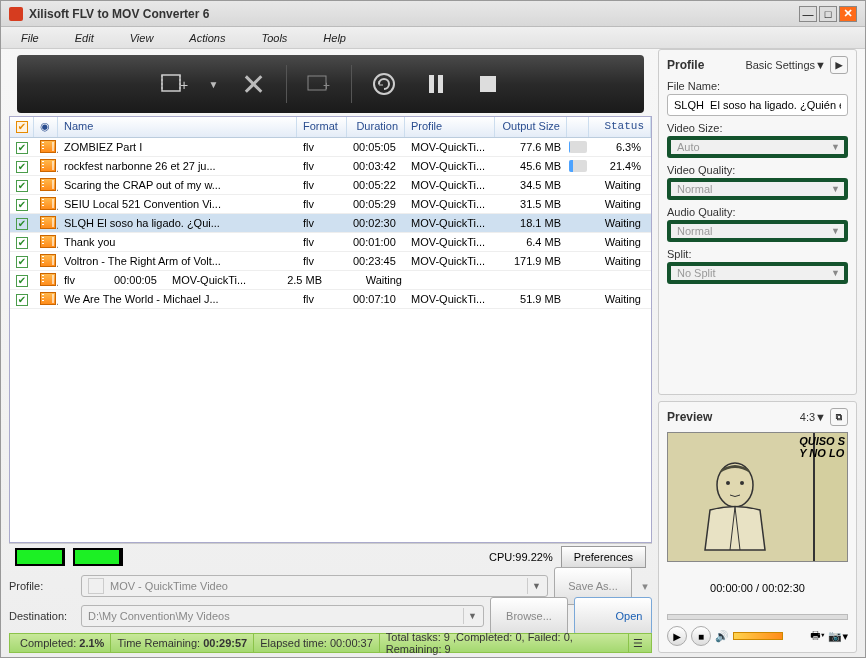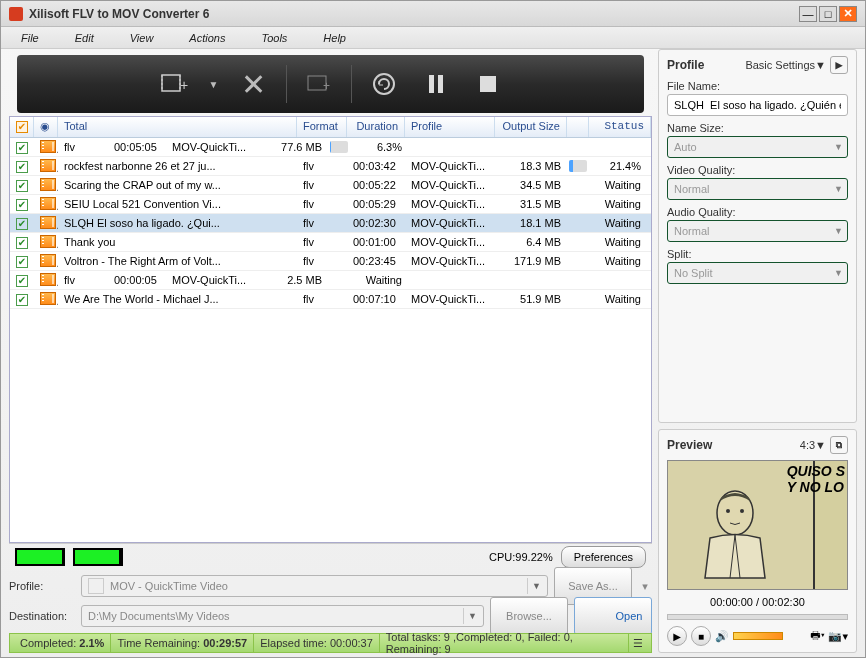--- a/index.html
+++ b/index.html
@@ -46,45 +46,45 @@
 .chkbox { width: 12px; height: 12px; border: 1px solid #4a9c4a; display: inline-flex; align-items: center; justify-content: center; color: #2a8c2a; font-size: 10px; line-height: 1; }
 .chkbox.master { border-color: #e68a00; color: #e68a00; background: #fff3e0; }
 .ficon { width: 16px; height: 13px; background: linear-gradient(#ffb84d,#ff8c1a); border: 1px solid #cc6600; display: inline-block; position: relative; }
 .ficon:after { content: ''; position: absolute; top: 1px; bottom: 1px; left: 1px; width: 2px; background: repeating-linear-gradient(#fff 0 1px, transparent 1px 3px); box-shadow: 10px 0 0 0 rgba(255,255,255,.6); }
 .pbar { height: 12px; background: #ddd; border-radius: 2px; overflow: hidden; }
 .pbar span { display: block; height: 100%; background: #4da3ff; }
 .cpurow { height: 26px; display: flex; align-items: center; padding: 3px 6px; gap: 8px; border-top: 1px solid #ccc; }
 .cpuseg { width: 50px; height: 18px; background: #000; position: relative; }
 .cpuseg span { position: absolute; top: 2px; bottom: 2px; left: 2px; background: #1cf024; }
 .cpurow .spacer { flex: 1; }
-.prefbtn { padding: 4px 12px; border: 1px solid #999; border-radius: 8px; background: linear-gradient(#fff,#ddd); cursor: pointer; font-size: 11px; }
+.prefbtn { padding: 4px 12px; border: 1px solid #999; border-radius: 0; background: linear-gradient(#fff,#ddd); cursor: pointer; font-size: 11px; }
 .formrow { display: flex; align-items: center; height: 26px; gap: 6px; margin-top: 4px; font-size: 11px; }
 .formrow label { width: 66px; color: #333; }
 .combo { flex: 1; height: 22px; border: 1px solid #b5b5b5; border-radius: 3px; background: #f0f0f0; display: flex; align-items: center; padding: 0 6px; color: #888; font-size: 11px; position: relative; }
 .combo .dd { position: absolute; right: 2px; top: 2px; bottom: 2px; width: 18px; border-left: 1px solid #ccc; display: flex; align-items: center; justify-content: center; font-size: 9px; color: #666; }
 .smbtn { width: 78px; height: 38px; border: 1px solid #aaa; border-radius: 3px; background: linear-gradient(#fff,#e0e0e0); font-size: 11px; color: #888; cursor: pointer; }
 .smbtn.active { color: #1a5fb4; border-color: #7aa8d8; padding-left: 32px; }
 .statusbar { height: 20px; background: linear-gradient(#c8e89a,#a4d870); display: flex; align-items: center; padding: 0 4px; font-size: 11px; color: #333; border: 1px solid #8bc34a; margin-top: 4px; }
 .statusbar .cell { padding: 0 6px; border-right: 1px solid #8bc34a; height: 100%; display: flex; align-items: center; }
 .rightpane { width: 199px; display: flex; flex-direction: column; gap: 6px; }
 .panel { border: 1px solid #ccc; border-radius: 3px; background: #f7f7f7; padding: 6px 8px; }
 .panelhead { display: flex; align-items: center; font-weight: bold; font-size: 12px; color: #333; margin-bottom: 6px; }
 .panelhead .spacer { flex: 1; }
 .panelhead .link { font-weight: normal; font-size: 11px; color: #333; cursor: pointer; }
 .panelhead .playbtn { width: 18px; height: 18px; border: 1px solid #aaa; border-radius: 3px; margin-left: 4px; display: flex; align-items: center; justify-content: center; font-size: 9px; }
 .plabel { font-size: 11px; color: #333; margin-top: 6px; margin-bottom: 2px; }
 .pinput { width: 100%; height: 22px; border: 1px solid #b5b5b5; border-radius: 3px; background: #fff; padding: 0 6px; font-size: 11px; }
-.psel { width: 100%; height: 22px; border: 1px solid #14532d; border-radius: 3px; background: #f0f0f0; display: flex; align-items: center; padding: 0 6px; color: #999; font-size: 11px; position: relative; text-align: center; }
+.psel { width: 100%; height: 22px; border: 4px solid #14532d; border-radius: 3px; background: #f0f0f0; display: flex; align-items: center; padding: 0 6px; color: #999; font-size: 11px; position: relative; text-align: center; }
 .psel .dd { position: absolute; right: 4px; font-size: 9px; color: #888; }
 .previewimg { width: 100%; height: 130px; background: #d8d2a8; border: 1px solid #888; position: relative; overflow: hidden; }
 .previewimg .person { position: absolute; left: 12px; top: 22px; width: 110px; height: 100px; }
 .previewimg svg { width: 100%; height: 100%; }
 .previewimg .side { position: absolute; right: 0; top: 0; bottom: 0; width: 34px; background: #d4cf9f; border-left: 2px solid #333; }
-.previewimg .txt { position: absolute; right: 2px; top: 2px; font-size: 14px; font-weight: bold; font-style: italic; }
-.timerow { text-align: center; font-size: 11px; margin: 6px 0; }
+.previewimg .txt { position: absolute; right: 2px; top: 2px; font-size: 11px; font-weight: bold; font-style: italic; }
+.timerow { text-align: center; font-size: 11px; margin: 20px 0; }
 .ctrlrow { display: flex; align-items: center; gap: 4px; }
 .cbtn { width: 20px; height: 20px; border: 1px solid #aaa; border-radius: 10px; background: linear-gradient(#fff,#ddd); display: flex; align-items: center; justify-content: center; font-size: 10px; cursor: pointer; }
 .volbar { width: 50px; height: 8px; background: linear-gradient(to right, #ffd24d, #ff8c1a); border: 1px solid #cc8800; }
 </style>
 </head>
 <body>
 
 <div class="window">
   <div class="titlebar">
     <span class="logo"></span>
@@ -142,51 +142,52 @@
             <svg width="20" height="20">
               <rect x="2" y="2" width="16" height="16" fill="#ddd"></rect>
             </svg>
           </div>
       </div>
 
       <div class="tablewrap">
         <div class="thead">
           <div class="th chk"><span class="chkbox master">✔</span></div>
           <div class="th ico">◉</div>
-          <div class="th name">Total</div>
+          <div class="th name">Name</div>
           <div class="th fmt">Format</div>
           <div class="th dur">Duration</div>
           <div class="th prof">Profile</div>
           <div class="th size">Output Size</div>
           <div class="th prog"></div>
           <div class="th stat">Status</div>
         </div>
         <div class="tbody" id="tbody">
             <div class="tr">
               <div class="td chk"><span class="chkbox">✔</span></div>
               <div class="td ico"><span class="ficon"></span></div>
+              <div class="td name">ZOMBIEZ   Part I</div>
               <div class="td fmt">flv</div>
               <div class="td dur">00:05:05</div>
               <div class="td prof">MOV-QuickTi...</div>
               <div class="td size">77.6 MB</div>
               <div class="td prog">
                 <div class="pbar">
                   <span style="width:6.3%"></span>
                 </div>
               </div>
               <div class="td stat">6.3%</div>
             </div>
             <div class="tr">
               <div class="td chk"><span class="chkbox">✔</span></div>
               <div class="td ico"><span class="ficon"></span></div>
               <div class="td name">rockfest narbonne 26 et 27 ju...</div>
               <div class="td fmt">flv</div>
               <div class="td dur">00:03:42</div>
               <div class="td prof">MOV-QuickTi...</div>
-              <div class="td size">18.3 MB</div>
+              <div class="td size">45.6 MB</div>
               <div class="td prog">
                 <div class="pbar">
                   <span style="width:21.4%"></span>
                 </div>
               </div>
               <div class="td stat">21.4%</div>
             </div>
             <div class="tr">
               <div class="td chk"><span class="chkbox">✔</span></div>
               <div class="td ico"><span class="ficon"></span></div>
@@ -285,21 +286,21 @@
           <span>MOV - QuickTime Video</span>
           <span class="dd">▼</span>
         </div>
         <button class="smbtn">Save As...</button>
         <span style="width:14px;text-align:center;color:#888;">▾</span>
       </div>
 
       <div class="formrow">
         <label>Destination:</label>
         <div class="combo">
-          <span>D:\My Documents\My Videos</span>
+          <span>D:\My Convention\My Videos</span>
           <span class="dd">▼</span>
         </div>
         <button class="smbtn">Browse...</button>
         <button class="smbtn active">Open</button>
       </div>
 
       <div class="statusbar">
         <div class="cell"><span>Completed:</span>&nbsp;<b>2.1%</b></div>
         <div class="cell"><span>Time Remaining:</span>&nbsp;<b>00:29:57</b></div>
         <div class="cell"><span>Elapsed time:</span>&nbsp;<span>00:00:37</span></div>
@@ -311,21 +312,21 @@
     <div class="rightpane">
       <div class="panel" style="flex:1;">
         <div class="panelhead">
           <span>Profile</span>
           <span class="spacer"></span>
           <span class="link"><span>Basic Settings</span>▼</span>
           <span class="playbtn">▶</span>
         </div>
         <div class="plabel">File Name:</div>
         <input class="pinput" value="SLQH  El soso ha ligado. ¿Quién es e" style="">
-        <div class="plabel">Name Size:</div>
+        <div class="plabel">Video Size:</div>
         <div class="psel">
             <span>Auto</span>
             <span class="dd">▼</span>
           </div>
         <div class="plabel">Video Quality:</div>
         <div class="psel">
             <span>Normal</span>
             <span class="dd">▼</span>
           </div>
         <div class="plabel">Audio Quality:</div>

